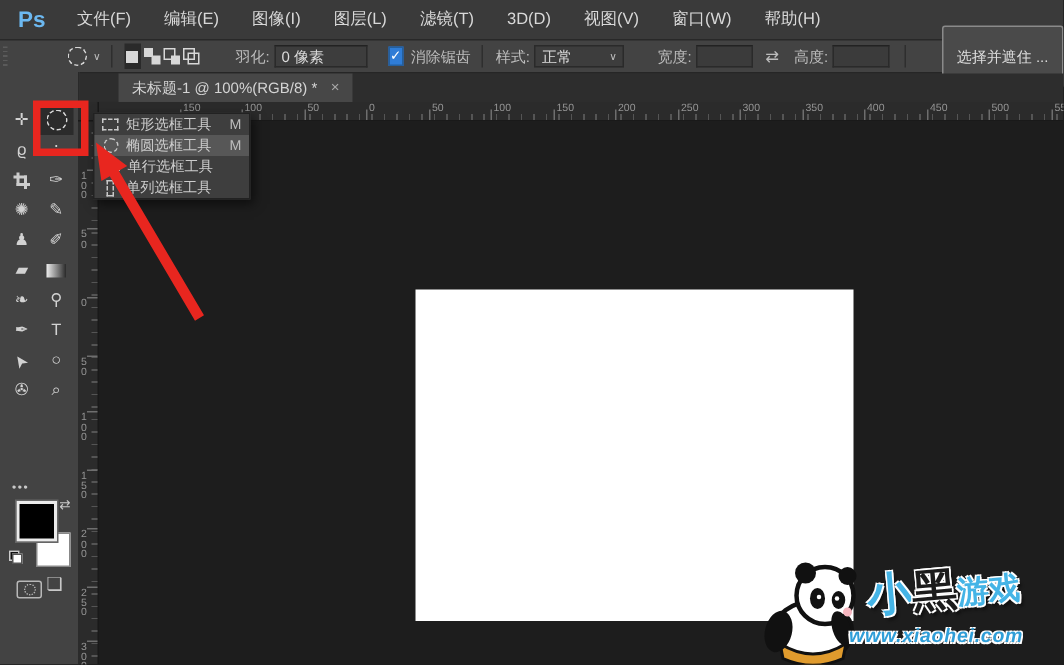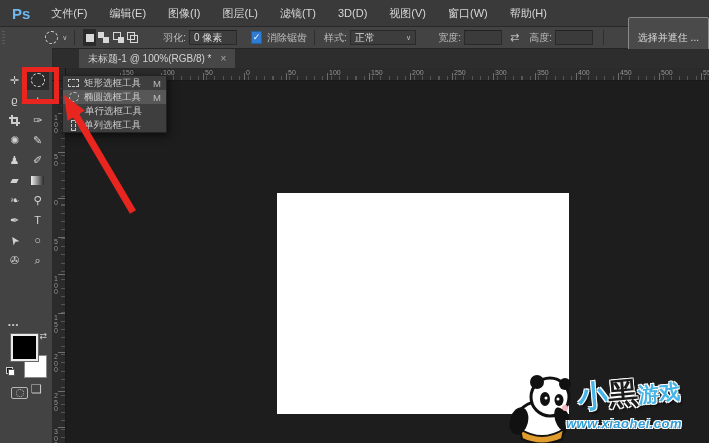--- a/index.html
+++ b/index.html
@@ -30,21 +30,21 @@
   .m-add::before{left:0;top:0;background:#d8d8d8;}
   .m-add::after{right:0;bottom:0;background:#d8d8d8;}
   .m-sub::before{left:0;top:0;border:1px solid #d8d8d8;}
   .m-sub::after{right:0;bottom:0;background:#d8d8d8;}
   .m-int::before{left:0;top:0;border:1px solid #d8d8d8;}
   .m-int::after{right:0;bottom:0;border:1px solid #d8d8d8;}
   .olabel{margin-left:23px;color:#bdbdbd;}
   .oinput{height:15px;background:#3d3d3d;border:1px solid #2a2a2a;border-top-color:#222;
           color:#dcdcdc;font-size:10px;padding:0 4px;margin-left:3px;box-sizing:border-box;
           font-family:inherit;}
-  .feather-input{width:48px;}
+  .feather-input{width:62px;}
   .dim-input{width:38px;background:#3b3b3b;}
   .checkbox{width:11px;height:11px;background:#2f7cd6;border:1px solid #245f9e;margin-left:14px;
             display:flex;align-items:center;justify-content:center;color:#fff;font-size:9px;line-height:1;}
   .checkbox::after{content:"✓";}
   .selectbox{display:flex;align-items:center;justify-content:space-between;width:78px;height:15px;
              background:#3d3d3d;border:1px solid #2a2a2a;margin-left:3px;padding:0 4px;color:#dcdcdc;box-sizing:border-box;}
   .swapicon{margin-left:8px;color:#bdbdbd;font-size:11px;}
   .sm-btn{margin-left:14px;height:16px;border:1px solid #8a8a8a;border-radius:2px;background:#4a4a4a;
           color:#dcdcdc;display:flex;align-items:center;padding:12px 9px;font-size:10px;}
 

